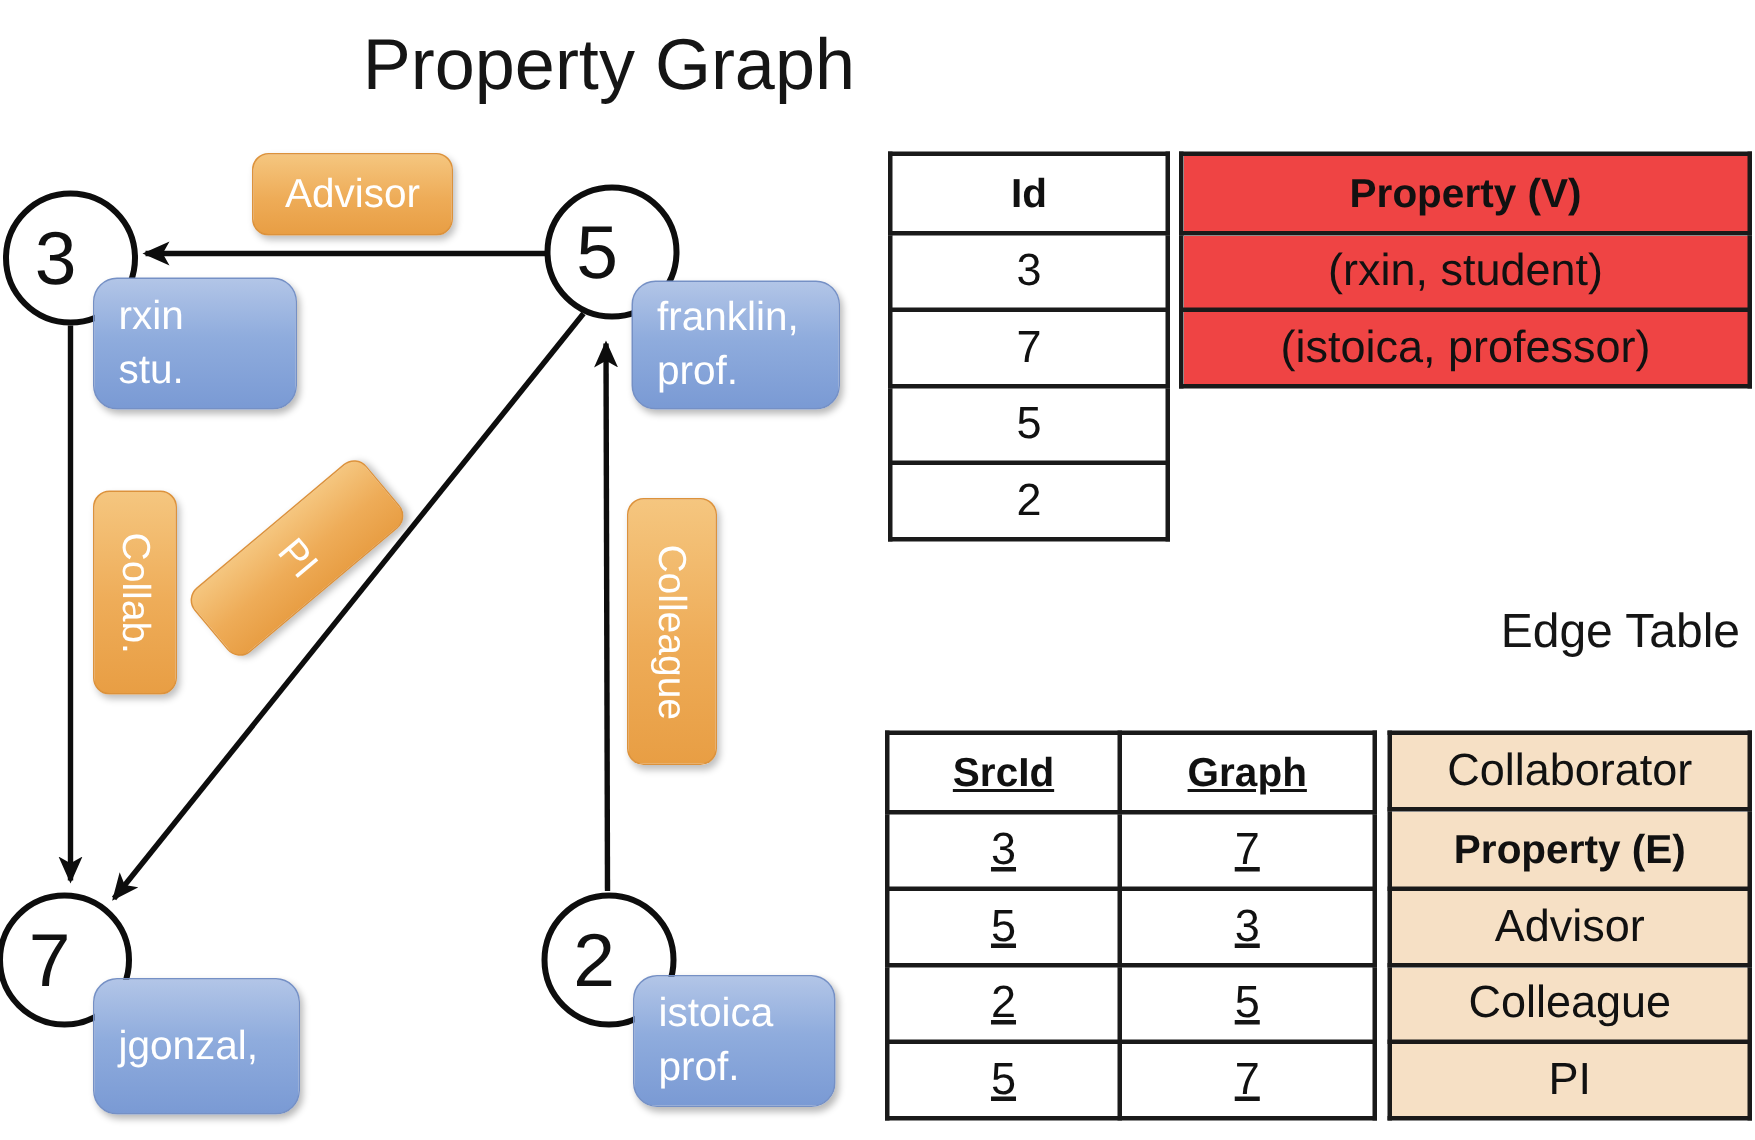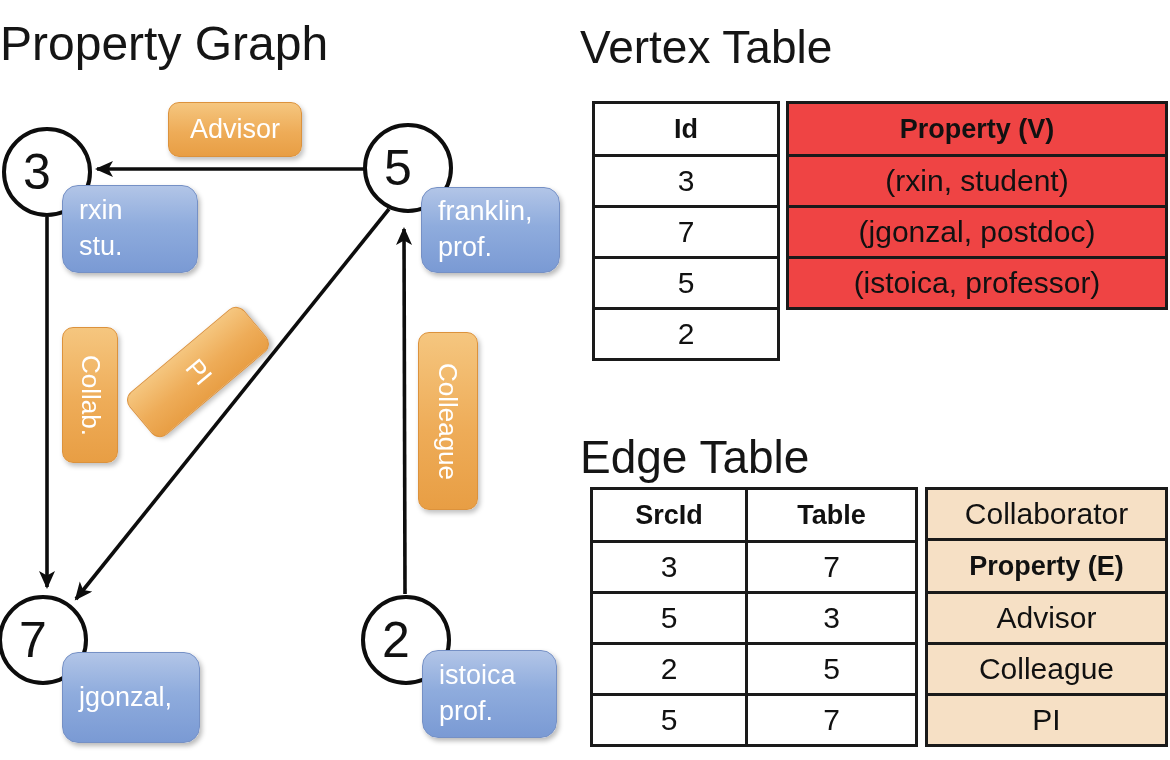--- a/index.html
+++ b/index.html
@@ -1,21 +1,21 @@
 <!DOCTYPE html>
 <html><head>
 <meta charset="utf-8">
 <style>
   html,body{margin:0;padding:0;background:#ffffff;}
   .canvas{
     position:relative;width:1170px;height:760px;background:#ffffff;
     font-family:"Liberation Sans",sans-serif;overflow:hidden;color:#141414;
   }
   .title{
-    position:absolute;text-align:left;font-size:48px;letter-spacing:0px;
+    position:absolute;text-align:right;font-size:48px;letter-spacing:0px;
     color:#151515;white-space:nowrap;
   }
   
   #edges-svg{position:absolute;left:0;top:0;z-index:1;}
   .node-circle{
     position:absolute;width:90px;height:90px;border-radius:50%;
     border:4px solid #0d0d0d;background:#ffffff;box-sizing:border-box;
     display:flex;align-items:center;justify-content:center;z-index:2;
   }
   .node-circle span{font-size:50px;color:#111;padding-right:20px;}
@@ -101,21 +101,20 @@
   <div class="edge-label" style="left:62px;top:327px;width:56px;height:136px;">
     <span class="vtext">Collab.</span>
   </div>
   <div class="edge-label" style="left:123px;top:344px;width:150px;height:56px;transform:rotate(-40deg);">
     <span class="vtext">PI</span>
   </div>
   <div class="edge-label" style="left:418px;top:332px;width:60px;height:178px;">
     <span class="vtext">Colleague</span>
   </div>
 
-  <div class="title" style="left:580px;top:20px;width:580px;font-size:46px;">Vertex Table</div>
 
   <table class="subtable fill-white" style="left:592px;top:101px;width:188px;">
     <tbody>
         <tr>
           <th>Id</th>
         </tr>
     <tr>
           <td>3</td>
         </tr>
     <tr>
@@ -131,35 +130,32 @@
     </table>
   <table class="subtable fill-blue" style="left:786px;top:101px;width:382px;">
     <tbody>
         <tr>
           <th>Property (V)</th>
         </tr>
     <tr>
           <td>(rxin, student)</td>
         </tr>
     <tr>
-          <td>(jgonzal, postdoc)</td>
-        </tr>
-    <tr>
           <td>(istoica, professor)</td>
         </tr>
   </tbody>
     </table>
 
-  <div class="title" style="left:580px;top:402px;width:580px;font-size:46px;margin-top:28px;">Edge Table</div>
+  <div class="title" style="left:580px;top:402px;width:580px;font-size:32px;">Edge Table</div>
 
-  <table class="subtable fill-white" style="left:590px;top:487px;width:328px;">
+  <table class="subtable fill-white" style="left:590px;top:487px;width:328px;text-decoration:underline;">
     <tbody>
         <tr>
       <th style="width:152px;">SrcId</th>
-      <th>Table</th>
+      <th>Graph</th>
     </tr>
     <tr>
       <td>3</td>
       <td>7</td>
     </tr>
     <tr>
       <td>5</td>
       <td>3</td>
     </tr>
     <tr>

